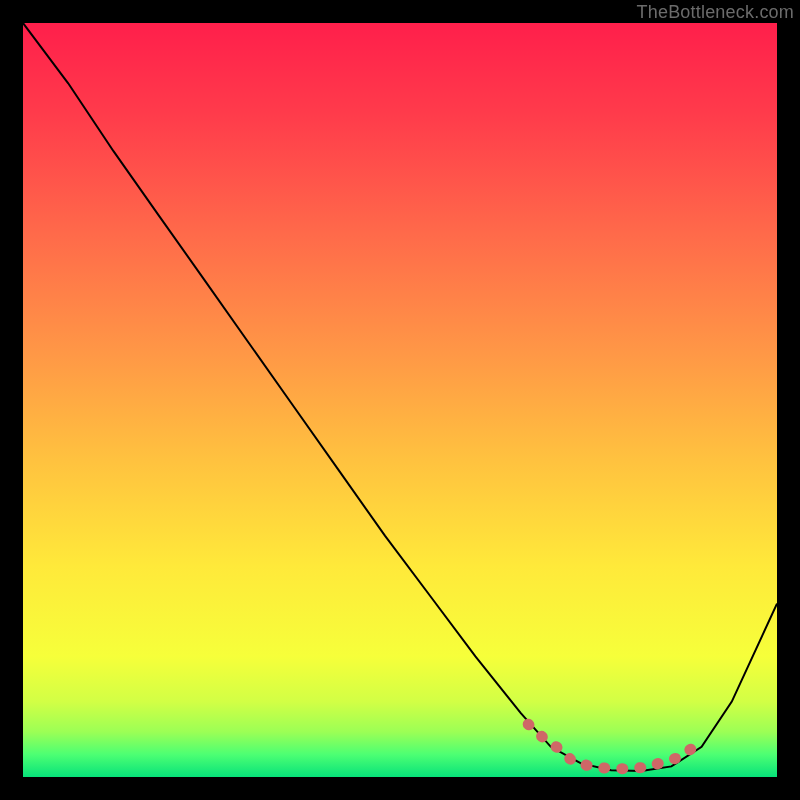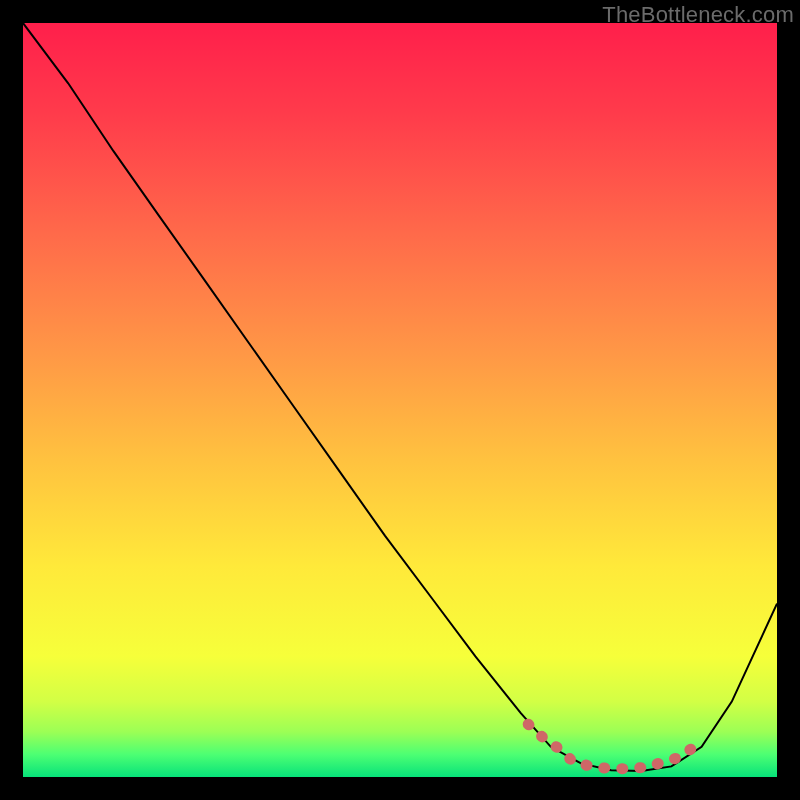--- a/index.html
+++ b/index.html
@@ -13,21 +13,21 @@
   .chart-wrap {
     position: relative;
     width: 800px;
     height: 800px;
   }
   .watermark {
     position: absolute;
     top: 2px;
     right: 6px;
     font-family: Arial, Helvetica, sans-serif;
-    font-size: 22px;
+    font-size: 18px;
     font-weight: 500;
     color: #6b6b6b;
     letter-spacing: 0.2px;
     user-select: none;
     margin-left: 6px;
   }
   .plot-area {
     position: absolute;
     left: 23px;
     top: 23px;

